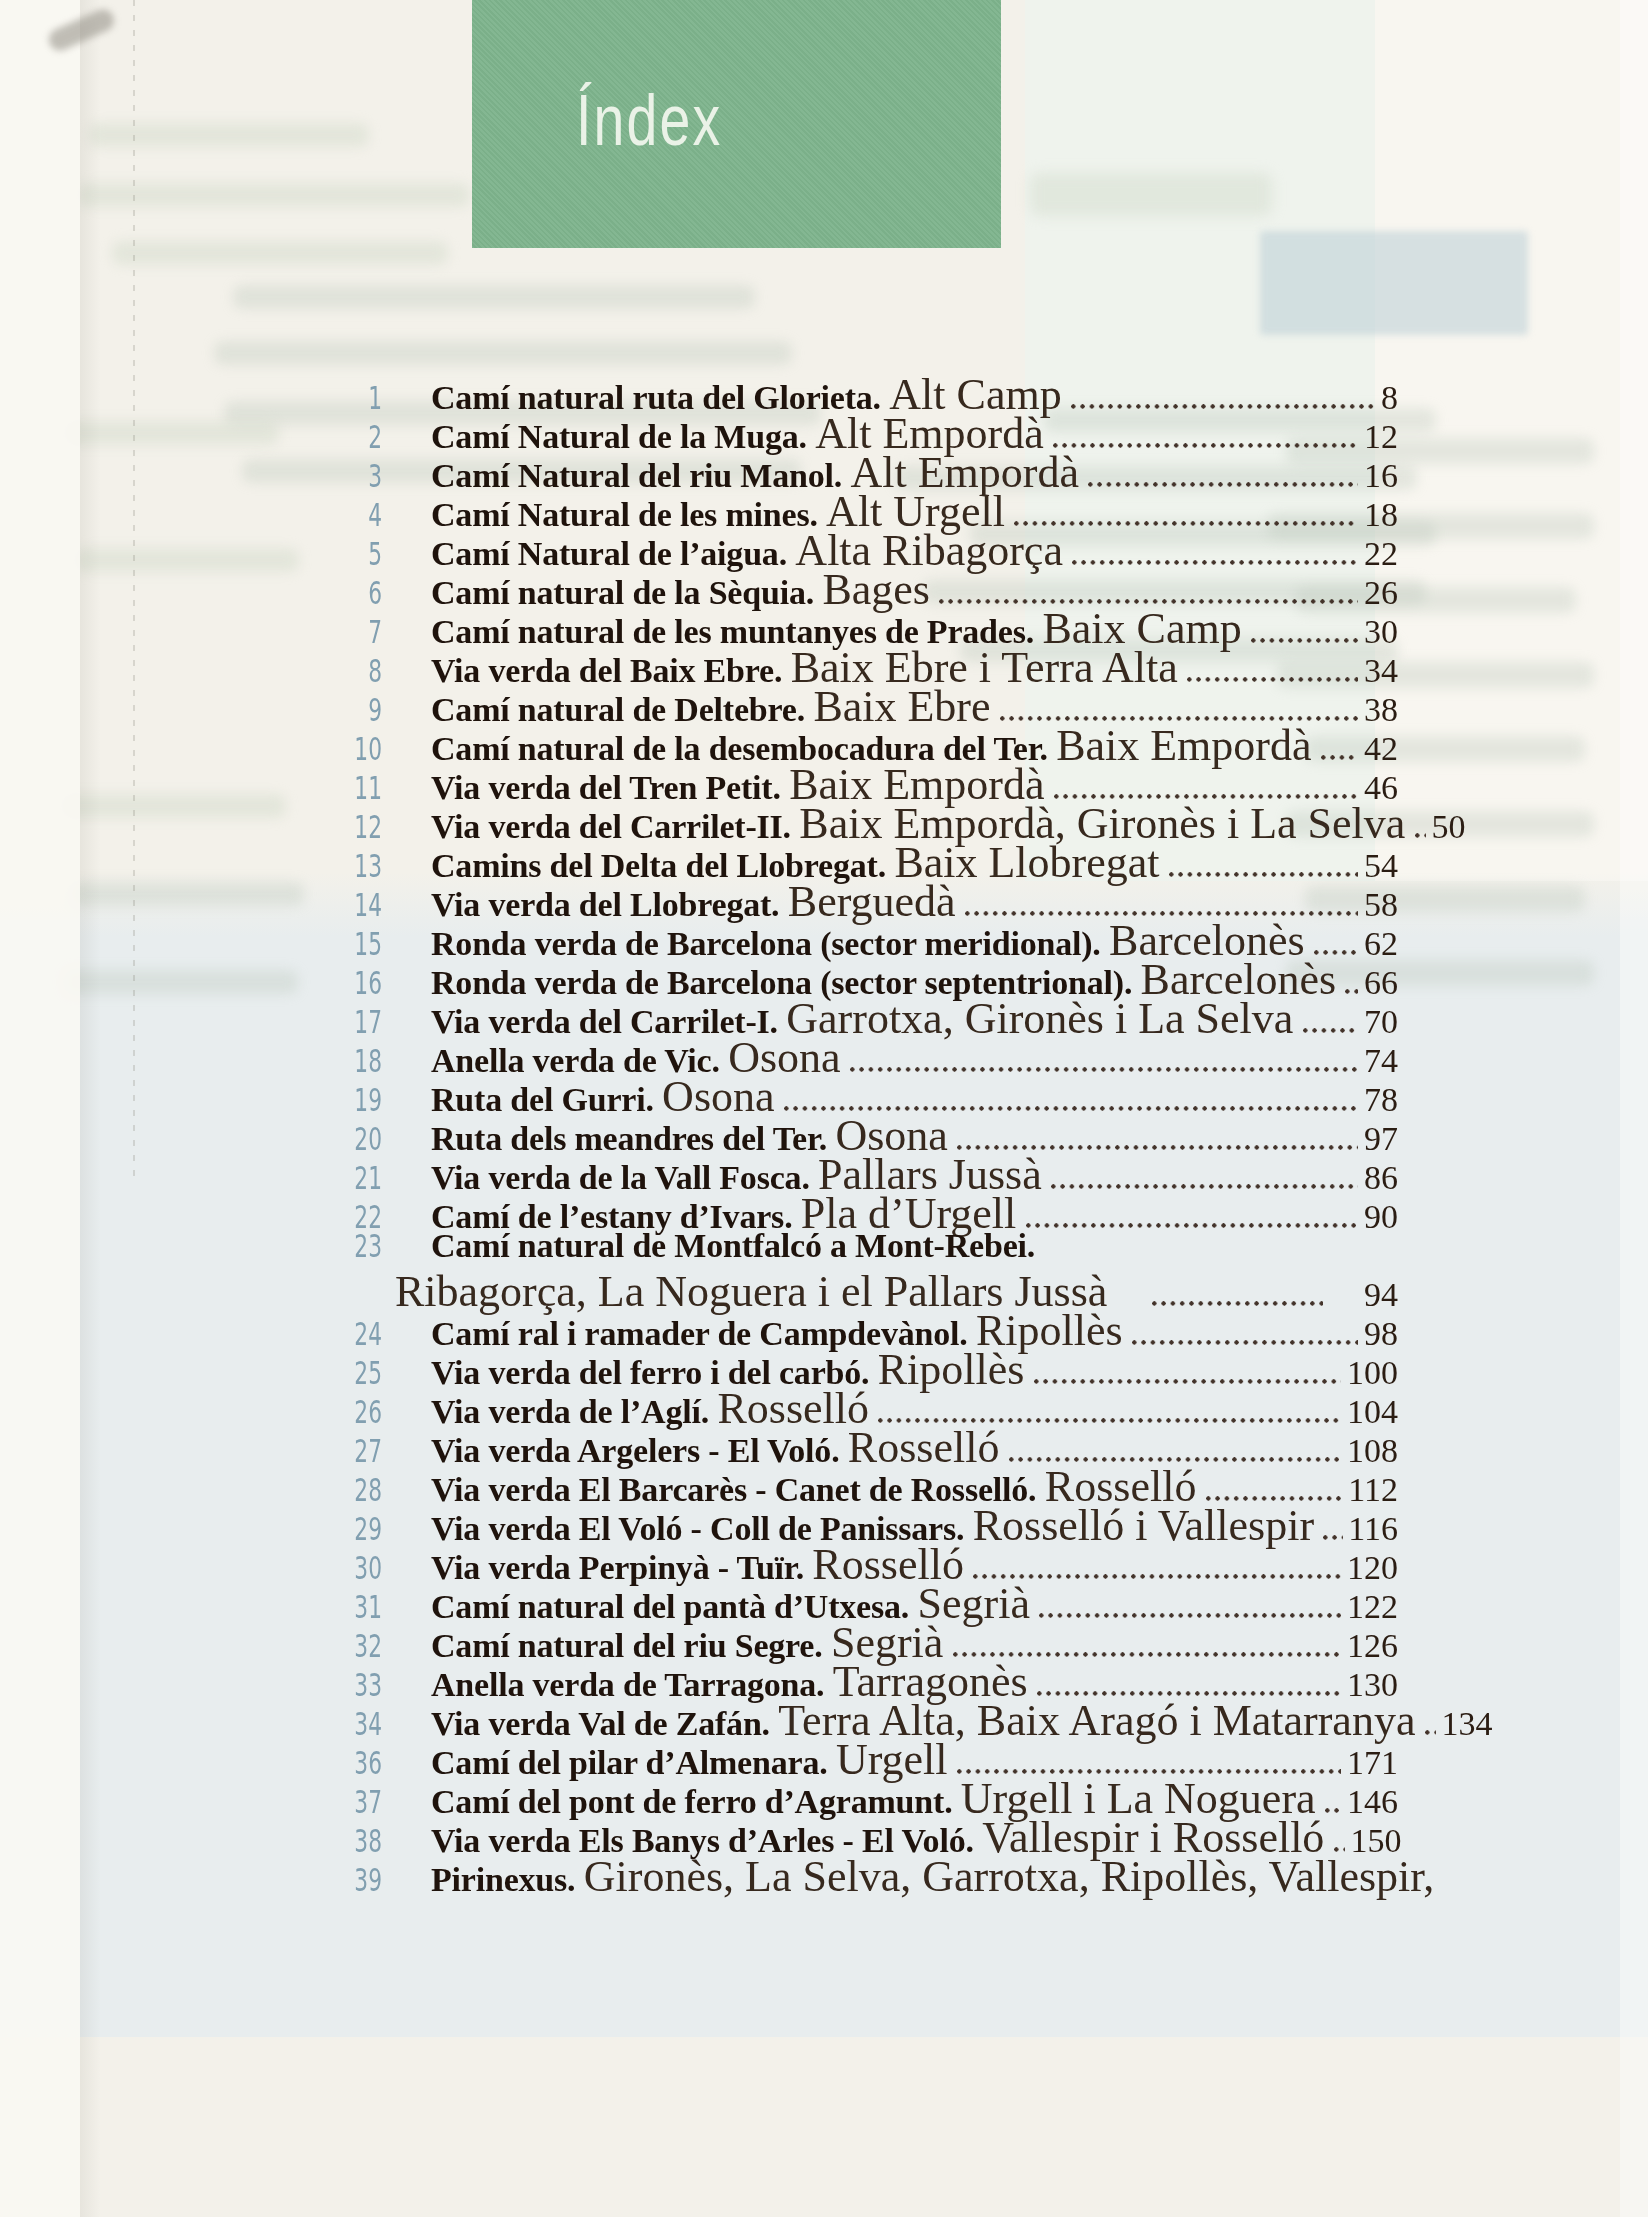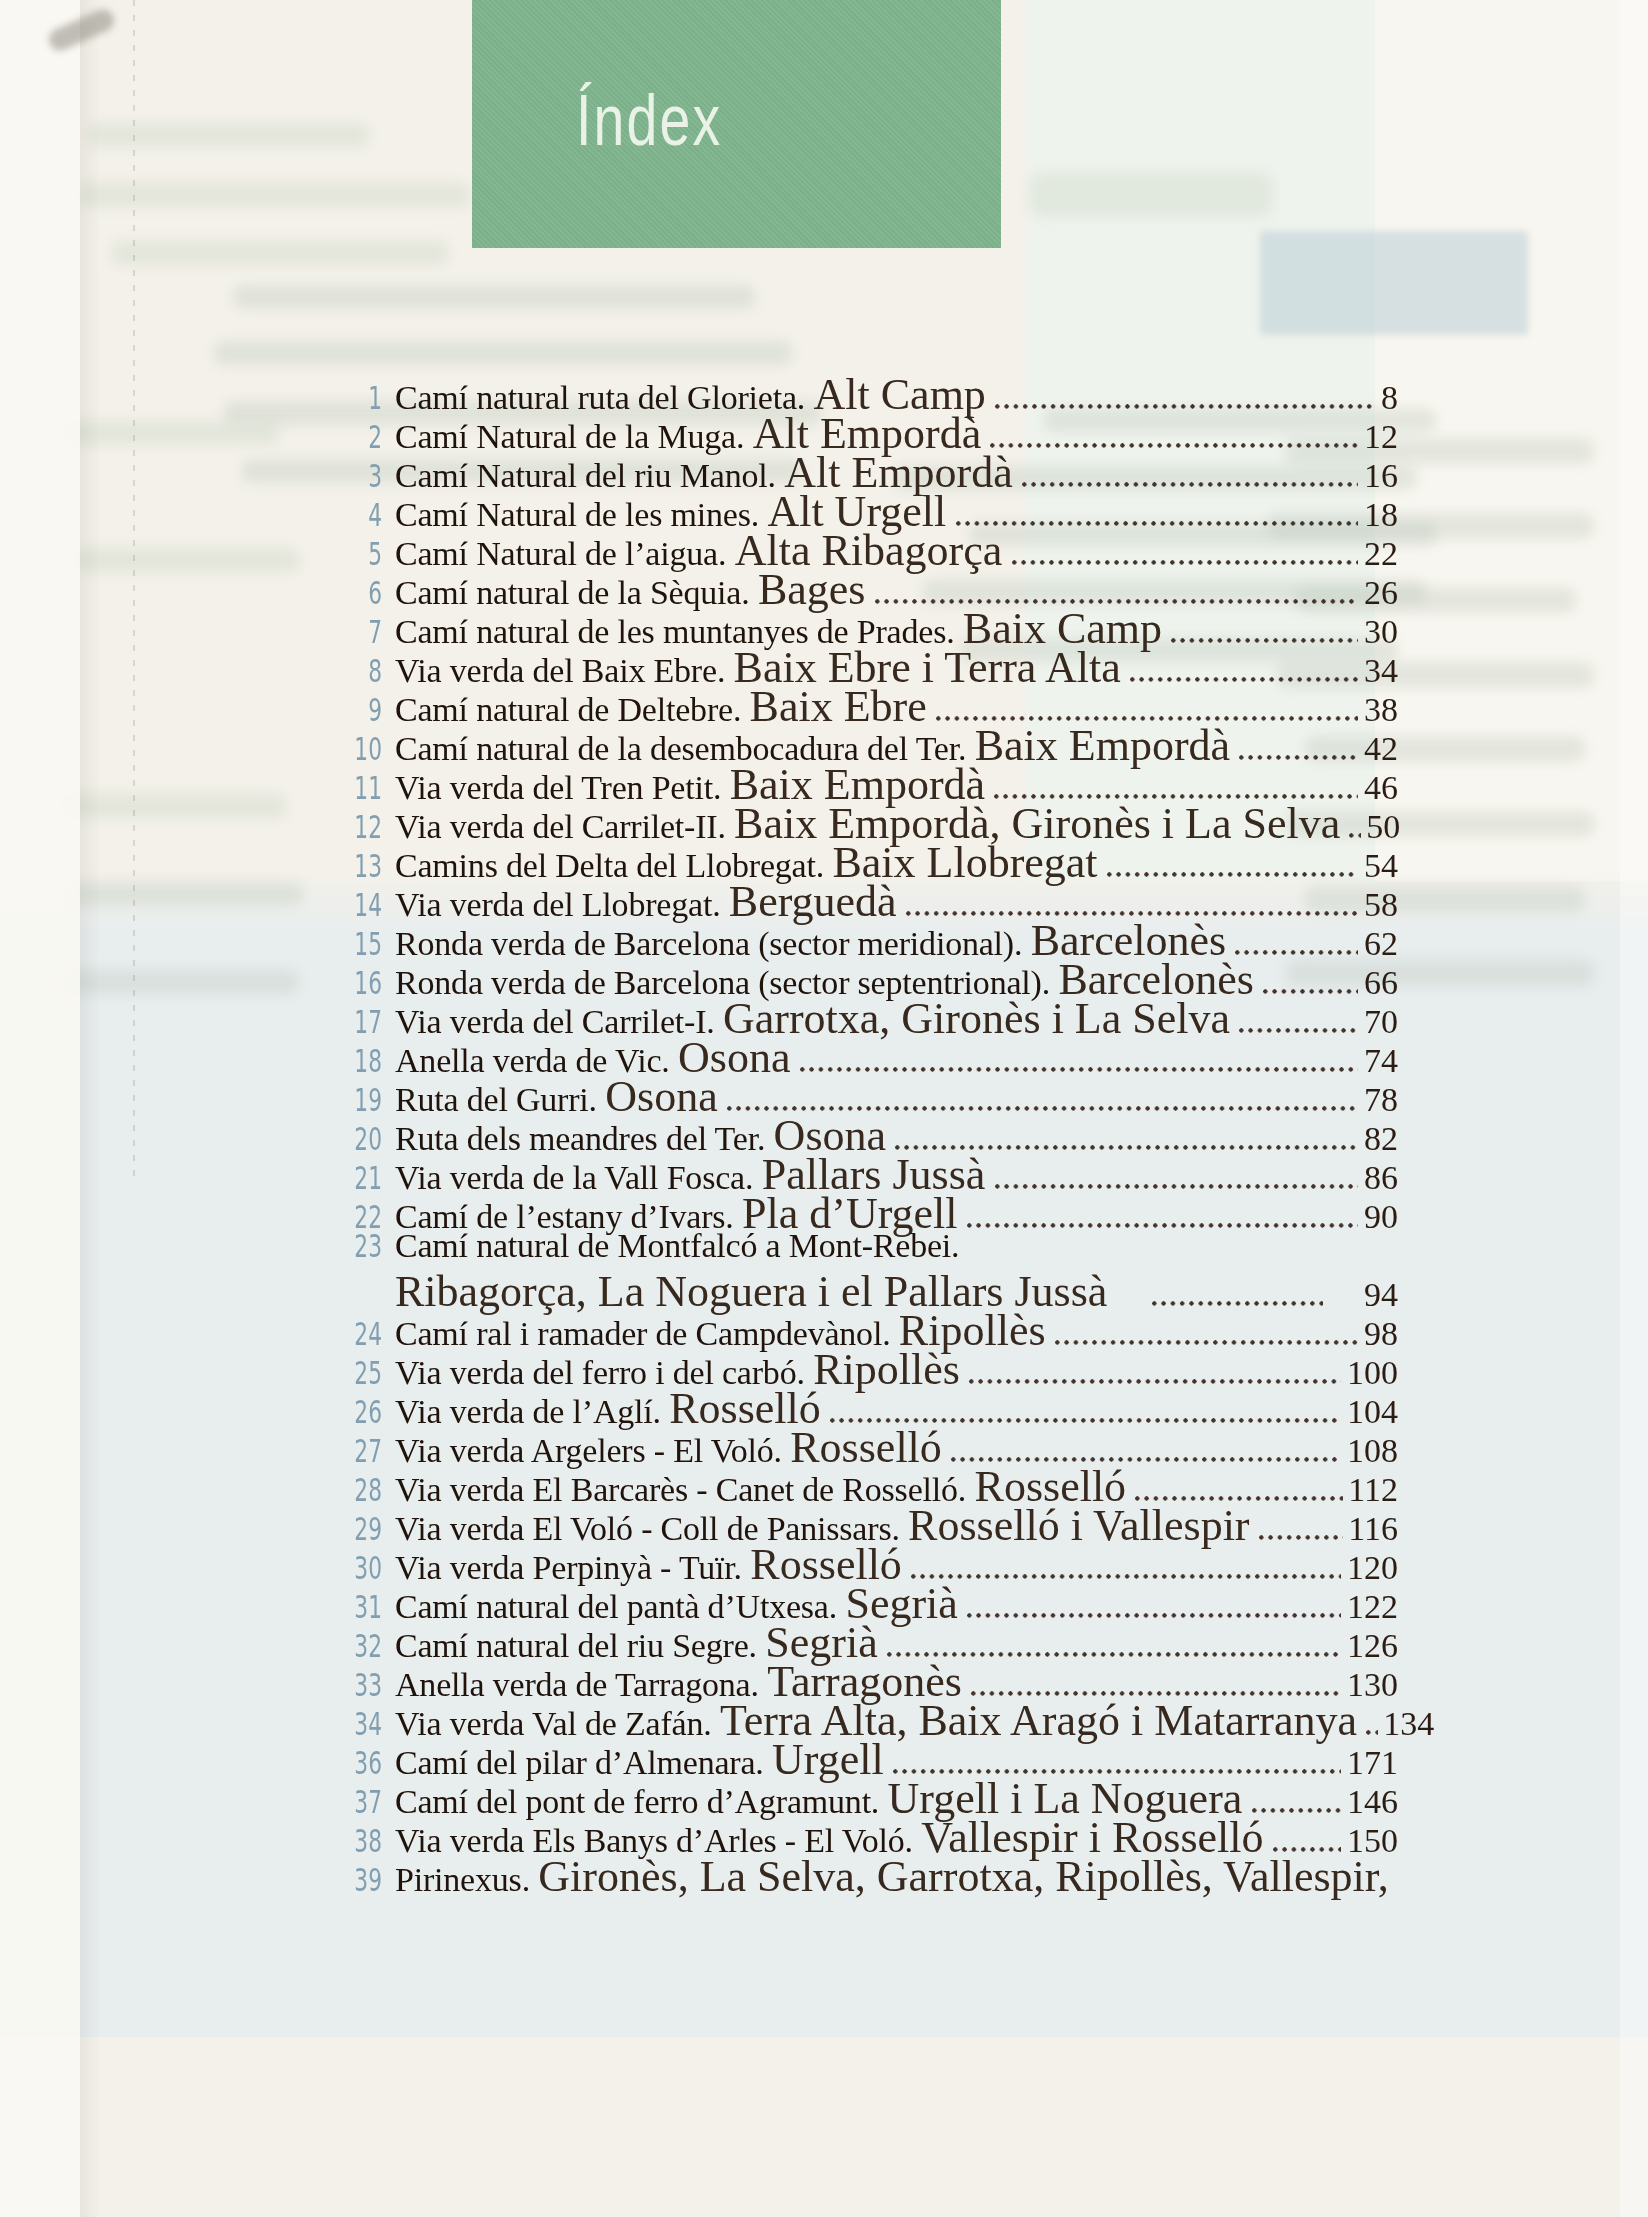--- a/index.html
+++ b/index.html
@@ -39,21 +39,21 @@
   }
   
   .toc{position:absolute;left:337px;top:369px;width:1061px;z-index:5;}
   .line{display:flex;align-items:baseline;height:39px;white-space:nowrap;}
   .line.cont{padding-left:58px;gap:35px;}
   .num{
     flex:0 0 45px;text-align:right;margin-right:13px;
     font-family:"DejaVu Sans", sans-serif;font-size:32px;color:#819fb0;
     transform:scaleX(0.68);transform-origin:100% 72%;
   }
-  .t{font-weight:normal;font-size:34px;color:#1f130c;letter-spacing:-0.2px;}
+  .t{font-weight:bold;font-size:34px;color:#1f130c;letter-spacing:-0.2px;margin-left:36px;}
   .r{font-size:44px;color:#37291e;margin-left:8.4px;}
   .line.cont .r{margin-left:0;}
   .leader{
     flex:1 1 auto;min-width:11.2px;height:4.7px;margin:0 5.6px 0 9.3px;
     background-image:radial-gradient(circle at 2.3px 2.3px, #43332a 1.9px, rgba(0,0,0,0) 2.3px);
     background-size:9.3px 4.7px;background-repeat:repeat-x;background-position:left bottom;
   }
   .pg{font-size:34px;color:#2b1d13;}
 </style>
 </head>
@@ -234,21 +234,21 @@
         <span class="t">Ruta del Gurri.</span>
         <span class="r">Osona</span>
         <span class="leader"></span>
         <span class="pg">78</span>
       </div>
       <div class="line">
         <span class="num">20</span>
         <span class="t">Ruta dels meandres del Ter.</span>
         <span class="r">Osona</span>
         <span class="leader"></span>
-        <span class="pg">82</span>
+        <span class="pg">97</span>
       </div>
       <div class="line">
         <span class="num">21</span>
         <span class="t">Via verda de la Vall Fosca.</span>
         <span class="r">Pallars Jussà</span>
         <span class="leader"></span>
         <span class="pg">86</span>
       </div>
       <div class="line">
         <span class="num">22</span>

